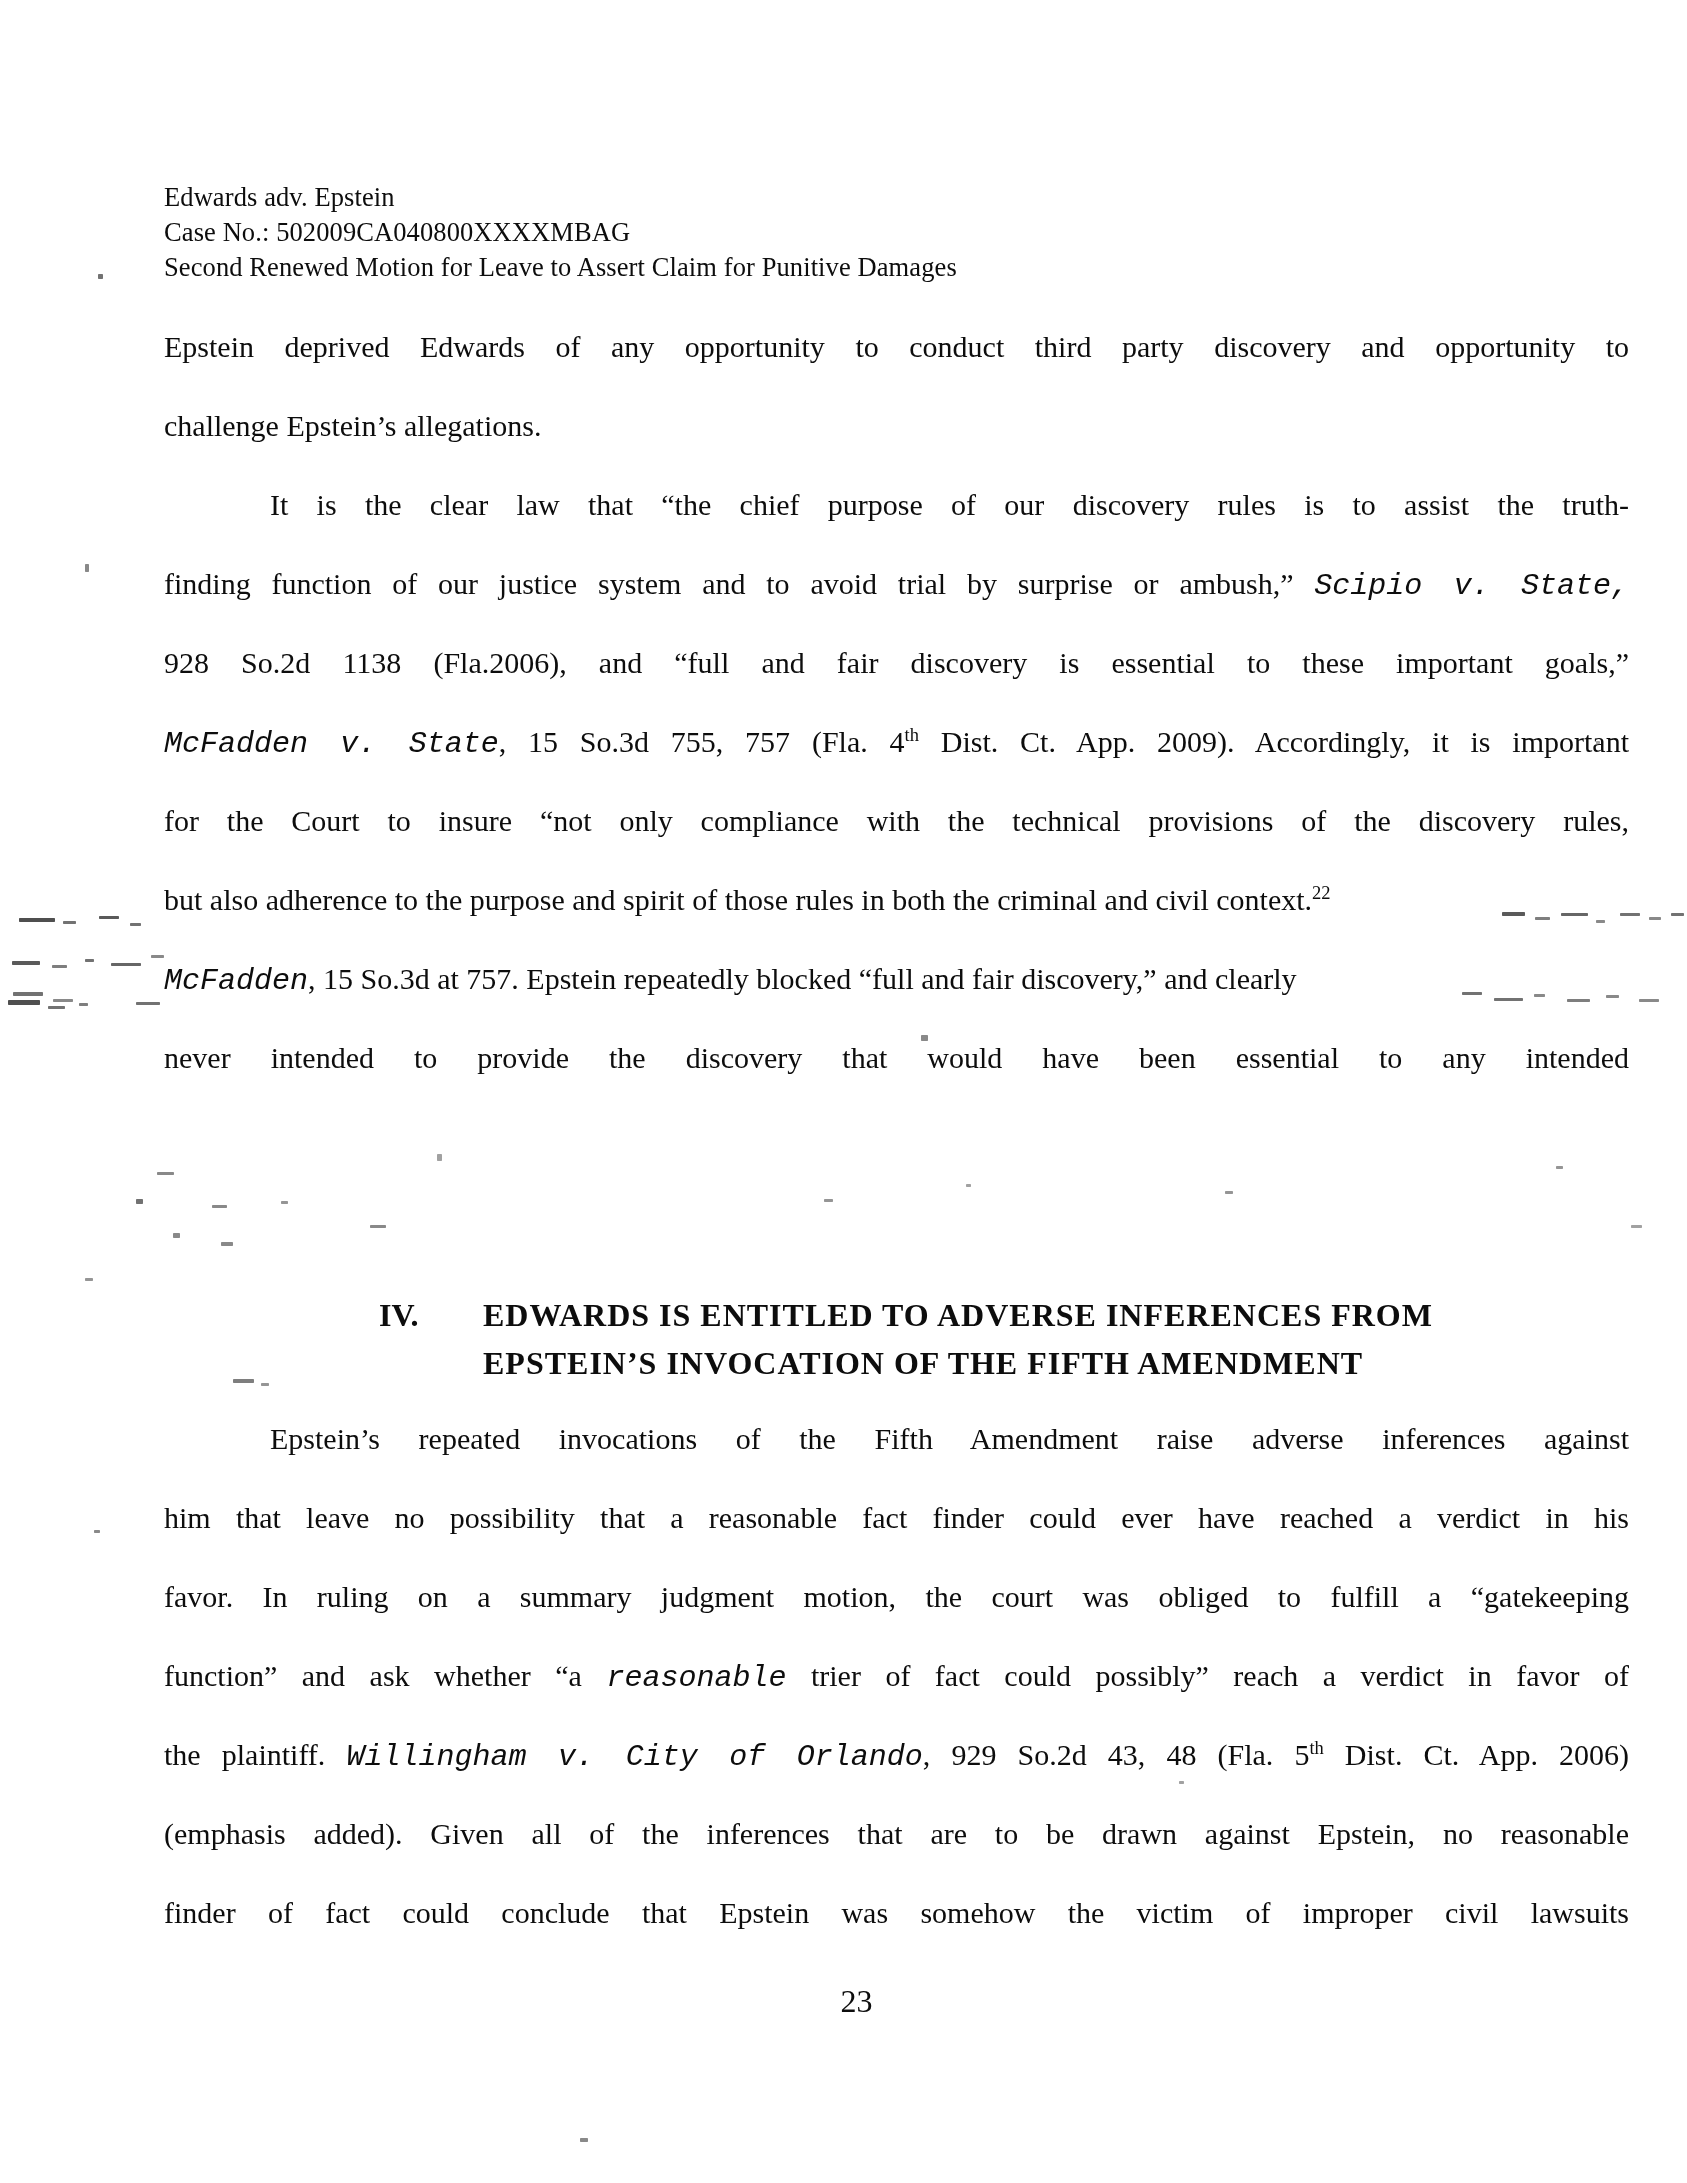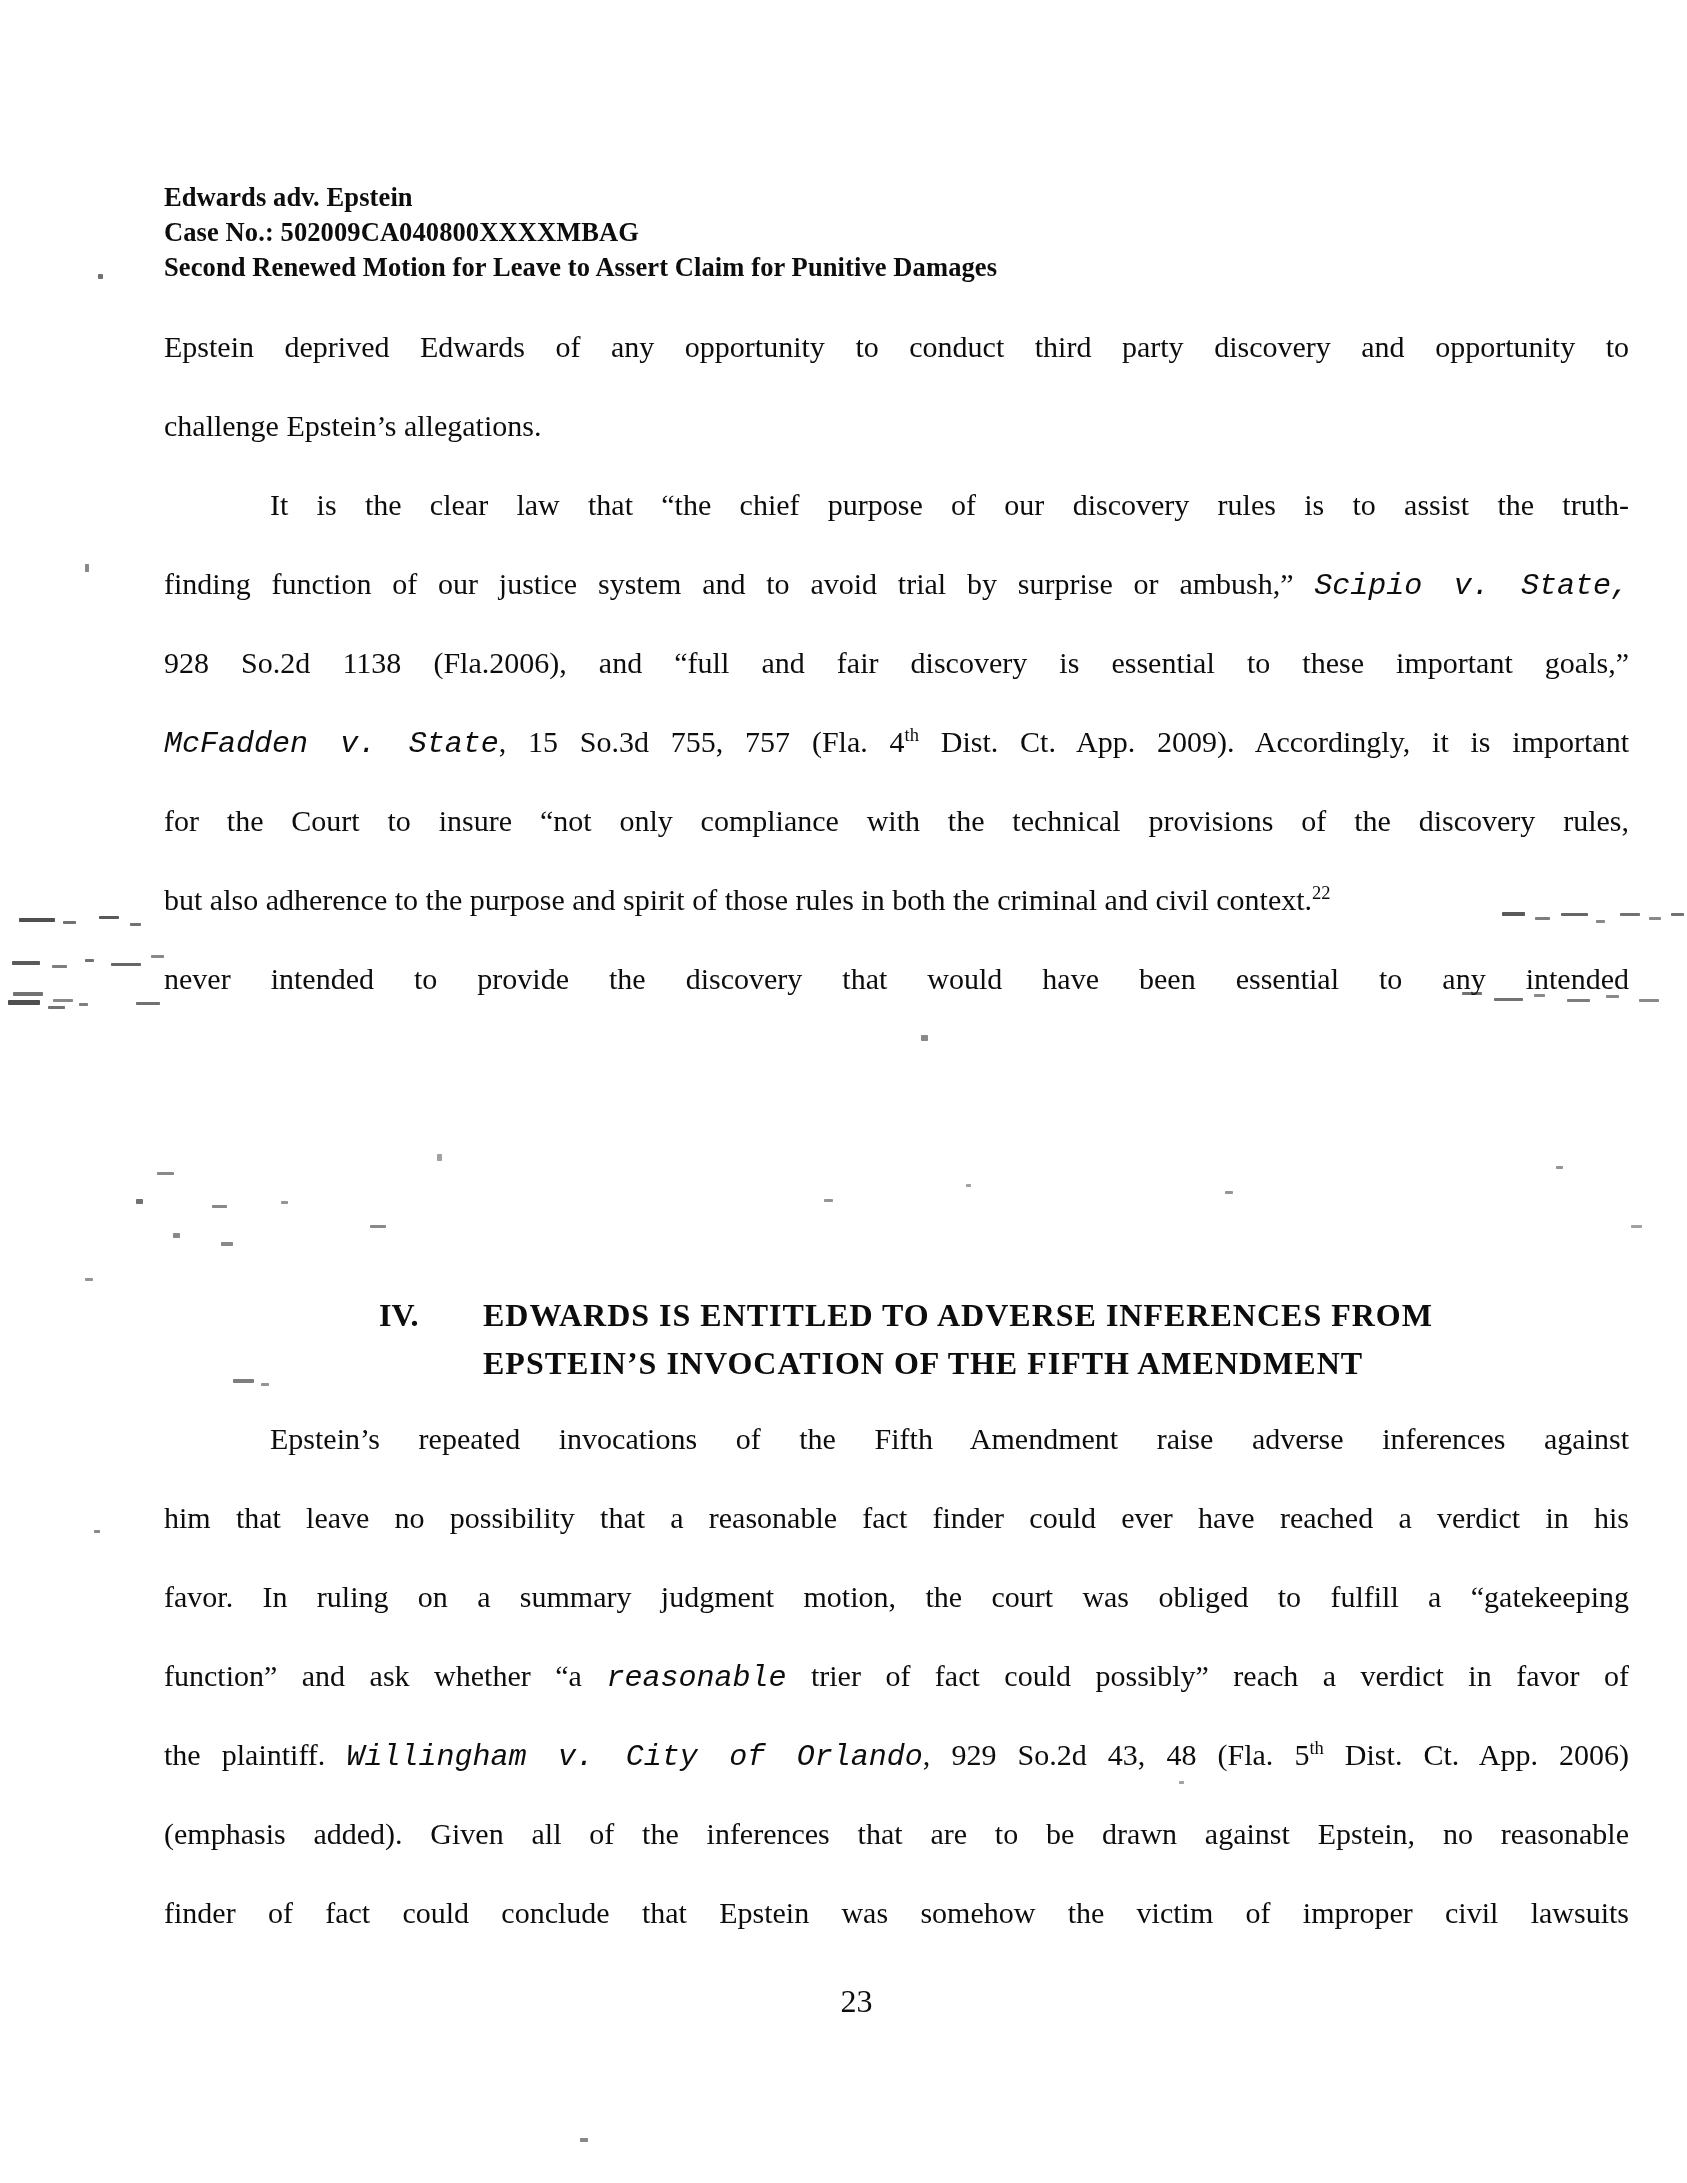--- a/index.html
+++ b/index.html
@@ -6,21 +6,21 @@
   body{
     width:1687px;height:2183px;position:relative;
     background:#ffffff;color:#0d0d0d;
     font-family:"Liberation Serif","DejaVu Serif",serif;
     overflow:hidden;
   }
   .page{position:absolute;inset:0;}
   
   .doc-header{
     position:absolute;left:164px;top:180px;
-    font-weight:bold;font-size:26.5px;line-height:35px;
+    font-weight:normal;font-size:26.5px;line-height:35px;
     letter-spacing:0.1px;white-space:nowrap;
   }
   
   .block{position:absolute;left:164px;width:1465px;font-size:30px;}
   #block1{top:307px;}
   #block2{top:1399px;}
   .line{
     line-height:79px;
     text-align:justify;text-align-last:justify;
     height:79px;overflow:visible;
@@ -59,20 +59,21 @@
 
   <section class="block" id="block1">
       <div class="line"><span>Epstein deprived Edwards of any opportunity to conduct third party discovery and opportunity to</span></div>
       <div class="line end"><span>challenge Epstein’s allegations.</span></div>
       <div class="line indent"><span>It is the clear law that “the chief purpose of our discovery rules is to assist the truth-</span></div>
       <div class="line"><span>finding function of our justice system and to avoid trial by surprise or ambush,” </span><span class="it">Scipio v. State,</span></div>
       <div class="line"><span>928 So.2d 1138 (Fla.2006), and “full and fair discovery is essential to these important goals,”</span></div>
       <div class="line"><span class="it">McFadden v. State</span><span>, 15 So.3d 755, 757 (Fla. 4</span><span class="sp">th</span><span> Dist. Ct. App. 2009).  Accordingly, it is important</span></div>
       <div class="line"><span>for the Court to insure “not only compliance with the technical provisions of the discovery rules,</span></div>
       <div class="line end"><span>but also adherence to the purpose and spirit of those rules in both the criminal and civil context.</span><span class="sp">22</span></div>
+      <div class="line end"><span class="it">McFadden</span><span>, 15 So.3d at 757.  Epstein repeatedly blocked “full and fair discovery,” and clearly</span></div>
       <div class="line"><span>never intended to provide the discovery that would have been essential to any intended</span></div>
     </section>
 
   <div class="sec-heading">
     <div class="hrow">
       <span class="num">IV.</span>
       <span>EDWARDS IS ENTITLED TO ADVERSE INFERENCES FROM</span>
     </div>
     <div class="l2">EPSTEIN’S  INVOCATION OF THE FIFTH AMENDMENT</div>
   </div>

